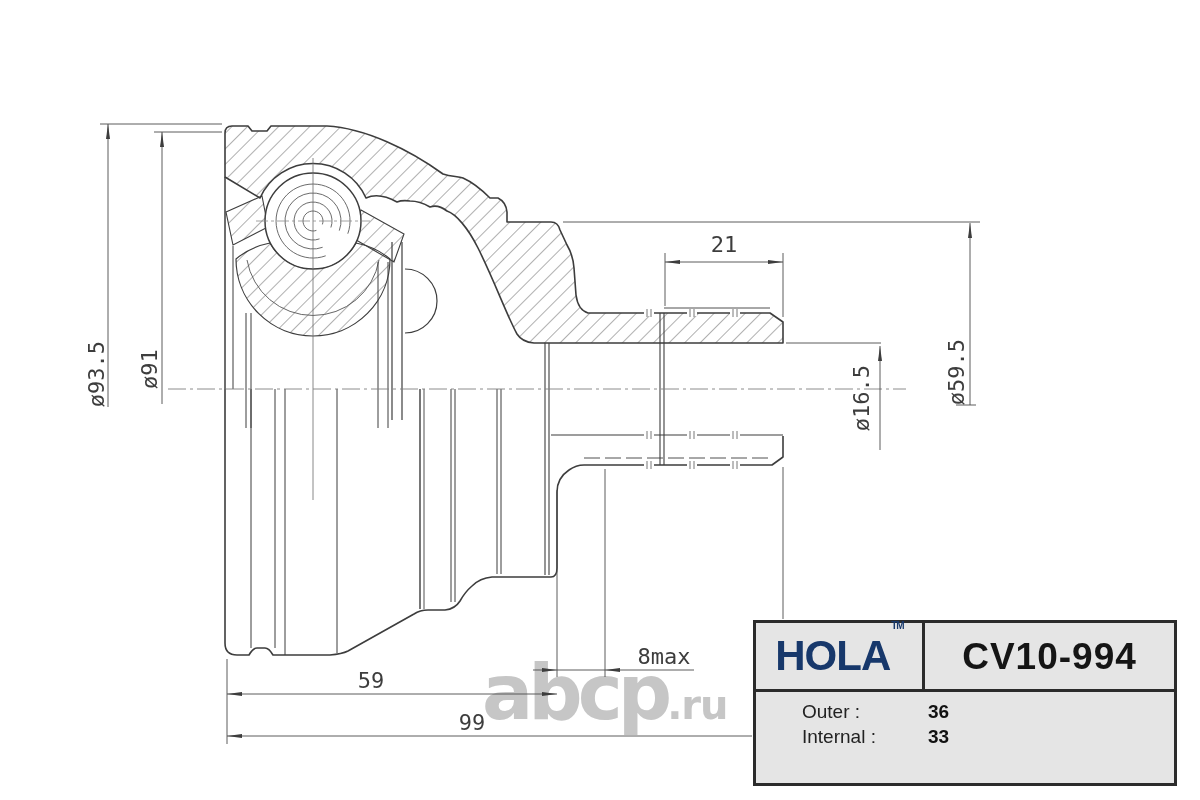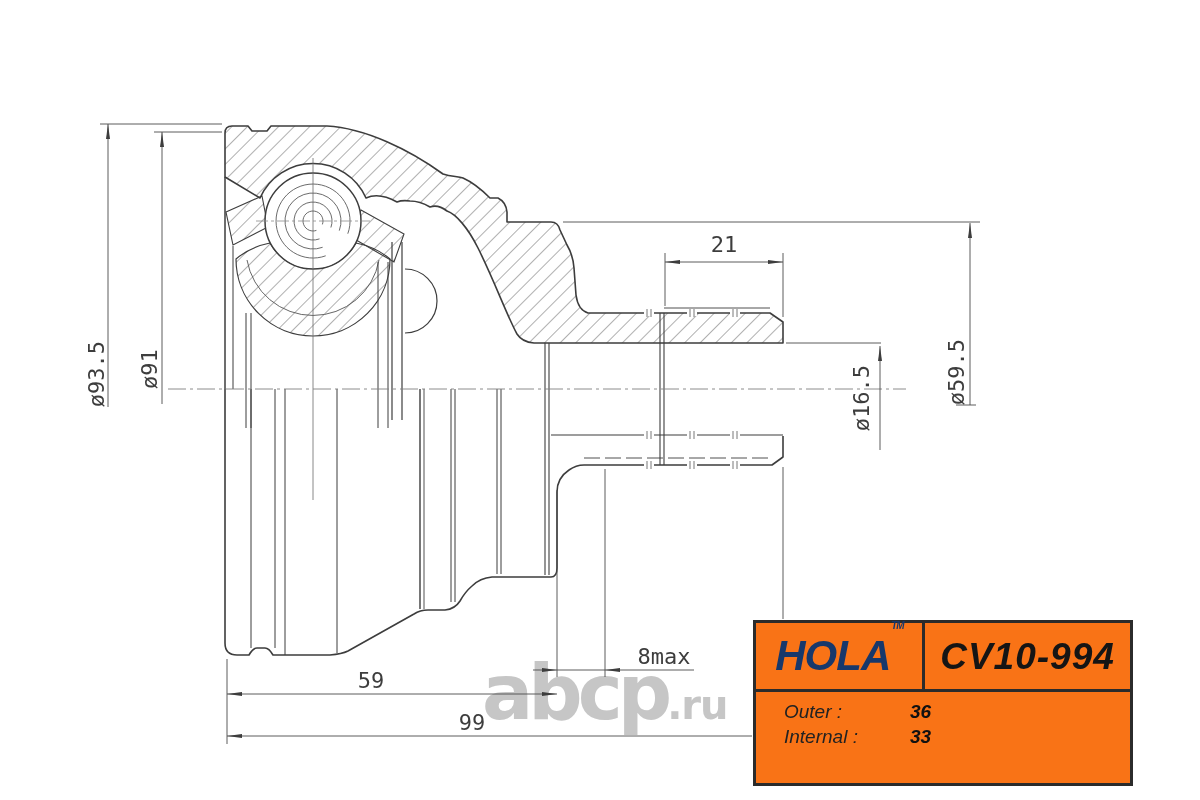--- a/index.html
+++ b/index.html
@@ -6,30 +6,30 @@
   .canvas{position:relative;width:1200px;height:800px;background:#ffffff;overflow:hidden;
           font-family:"Liberation Sans",sans-serif;}
   .drawing-svg{position:absolute;left:0;top:0;z-index:2;}
   
   .watermark{position:absolute;left:482px;top:655px;z-index:1;color:#c6c6c6;
              font-family:"DejaVu Sans",sans-serif;font-weight:bold;white-space:nowrap;
              user-select:none;}
   .wm-main{font-size:76px;letter-spacing:-5px;line-height:1;}
   .wm-suffix{font-size:40px;letter-spacing:-1px;}
   
-  .tblock{position:absolute;left:753px;top:620px;width:380px;height:166px;background:#f97316;
-          border:3px solid #2b2b2b;box-sizing:border-box;z-index:3;font-style:italic;}
+  .tblock{position:absolute;left:753px;top:620px;width:424px;height:166px;background:#e5e5e5;
+          border:3px solid #2b2b2b;box-sizing:border-box;z-index:3;}
   .tblock-top{display:flex;height:69px;border-bottom:3px solid #2b2b2b;box-sizing:border-box;}
   .brand-cell{width:169px;border-right:3px solid #2b2b2b;box-sizing:border-box;display:flex;
               align-items:center;justify-content:center;}
   .brand-text{font-size:42px;font-weight:900;color:#17386b;letter-spacing:-1px;line-height:1;}
   .brand-tm{font-size:10px;font-weight:bold;color:#17386b;vertical-align:top;position:relative;top:-14px;left:1px;}
   .part-cell{flex:1;display:flex;align-items:center;justify-content:center;border-radius:6px;}
   .part-number{font-size:37px;font-weight:bold;color:#151515;letter-spacing:1px;line-height:1;}
-  .tblock-bottom{padding:7px 0 0 28px;}
+  .tblock-bottom{padding:7px 0 0 46px;}
   .spec-row{font-size:19px;color:#222;line-height:25px;}
   .spec-label{display:inline-block;width:126px;}
   .spec-value{font-weight:bold;color:#111;}
 </style>
 </head>
 <body>
 
 <div class="canvas">
 
   <div class="watermark"><span class="wm-main">abcp</span><span class="wm-suffix">.ru</span></div>

